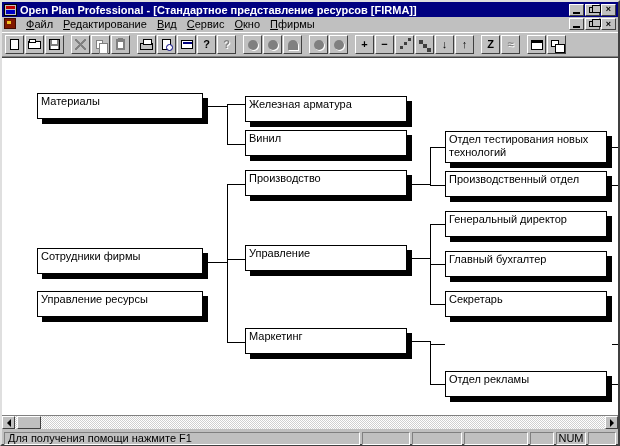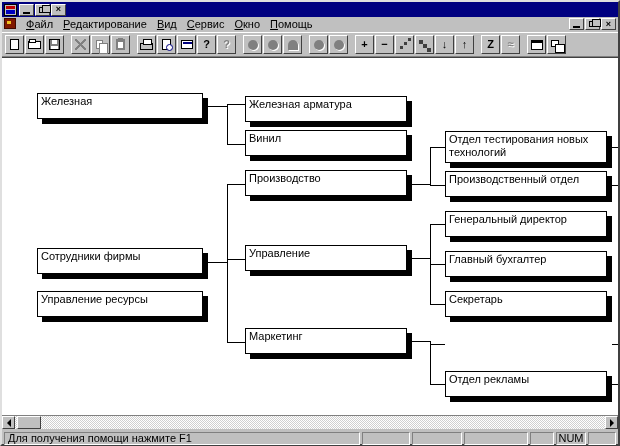--- a/index.html
+++ b/index.html
@@ -126,41 +126,42 @@
   .sp-a { width:48px; } .sp-b { width:50px; } .sp-c { width:64px; }
   .sp-d { width:24px; } .sp-num { width:30px; justify-content:center; } .sp-e { width:28px; }
 </style>
 </head>
 <body>
 
 <div class="window">
 
   <div class="titlebar">
     <div class="app-icon"></div>
+    <div class="title">Open Plan Professional - [Стандартное представление ресурсов [FIRMA]]</div>
     <div class="winbtns">
       <div class="wbtn">
           <span class="min-glyph"></span>
         </div>
       <div class="wbtn">
           <span class="restore-glyph"></span>
         </div>
       <div class="wbtn">
           <span>×</span>
         </div>
     </div>
   </div>
 
   <div class="menubar">
     <div class="mdi-icon"></div>
     <div class="menu-item"><span class="accel">Ф</span><span>айл</span></div>
     <div class="menu-item"><span class="accel">Р</span><span>едактирование</span></div>
     <div class="menu-item"><span class="accel">В</span><span>ид</span></div>
     <div class="menu-item"><span class="accel">С</span><span>ервис</span></div>
     <div class="menu-item"><span class="accel">О</span><span>кно</span></div>
-    <div class="menu-item"><span class="accel">П</span><span>омощь</span></div>
+    <div class="menu-item"><span class="accel">П</span><span>фирмы</span></div>
     <div class="spacer"></div>
     <div class="winbtns">
       <div class="wbtn">
           <span class="min-glyph"></span>
         </div>
       <div class="wbtn">
           <span class="restore-glyph"></span>
         </div>
       <div class="wbtn">
           <span>×</span>
@@ -260,21 +261,21 @@
           <span class="i-winsplit"></span>
         </div>
       <div class="tbtn">
           <span class="i-winnew"></span>
         </div>
     </div>
   </div>
 
   <div class="canvas">
 
-    <div class="node" style="left:35px;  top:35px;  width:166px; height:26px;">Железная</div>
+    <div class="node" style="left:35px;  top:35px;  width:166px; height:26px;">Материалы</div>
     <div class="node" style="left:243px; top:38px;  width:162px; height:26px;">Железная арматура</div>
     <div class="node" style="left:243px; top:72px;  width:162px; height:26px;">Винил</div>
     <div class="node" style="left:243px; top:112px; width:162px; height:26px;">Производство</div>
     <div class="node" style="left:243px; top:187px; width:162px; height:26px;">Управление</div>
     <div class="node" style="left:35px;  top:190px; width:166px; height:26px;">Сотрудники фирмы</div>
     <div class="node" style="left:243px; top:270px; width:162px; height:26px;">Маркетинг</div>
     <div class="node" style="left:35px;  top:233px; width:166px; height:26px;">Управление ресурсы</div>
     <div class="node" style="left:443px; top:113px; width:162px; height:26px;">Производственный отдел</div>
     <div class="node" style="left:443px; top:73px;  width:162px; height:32px;">Отдел тестирования новых технологий</div>
     <div class="node" style="left:443px; top:153px; width:162px; height:26px;">Генеральный директор</div>

